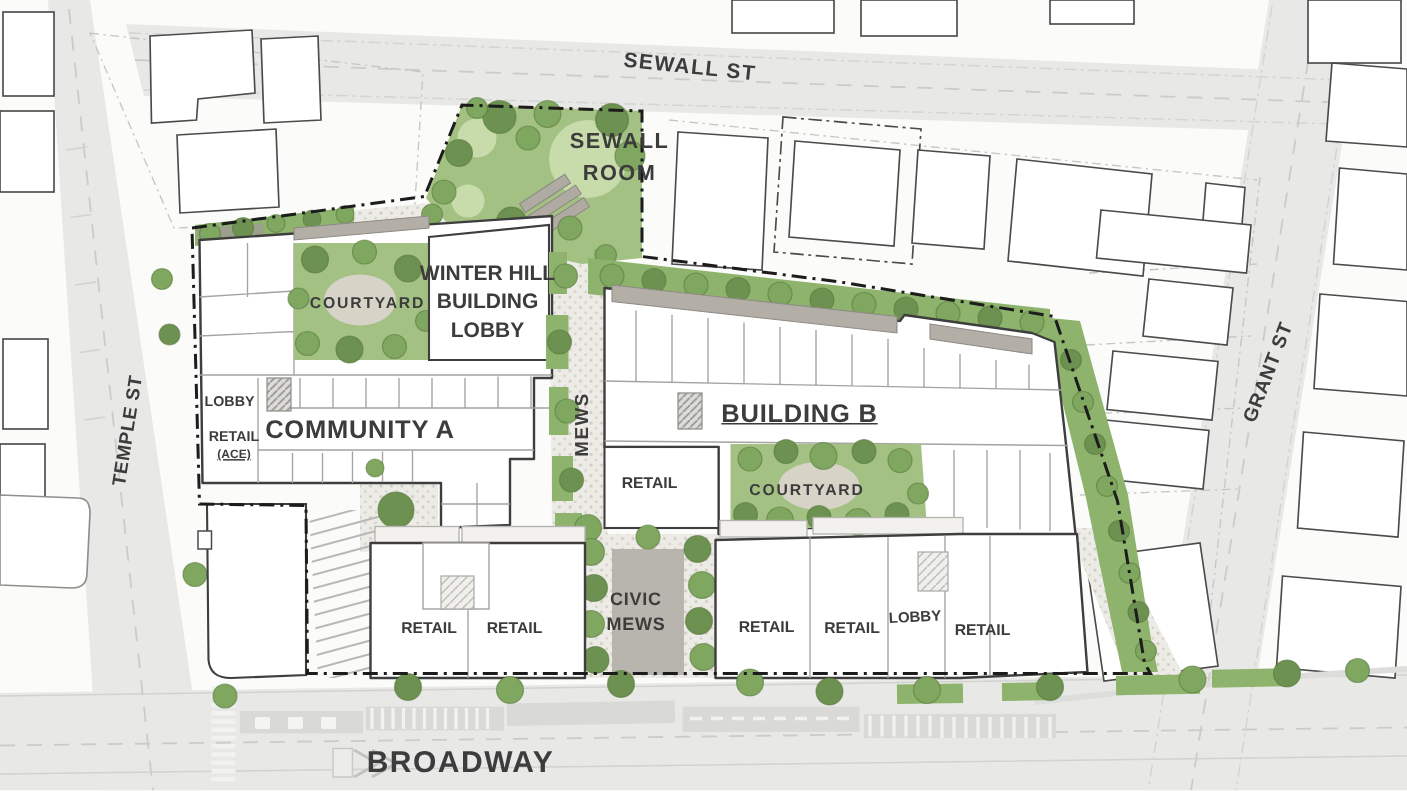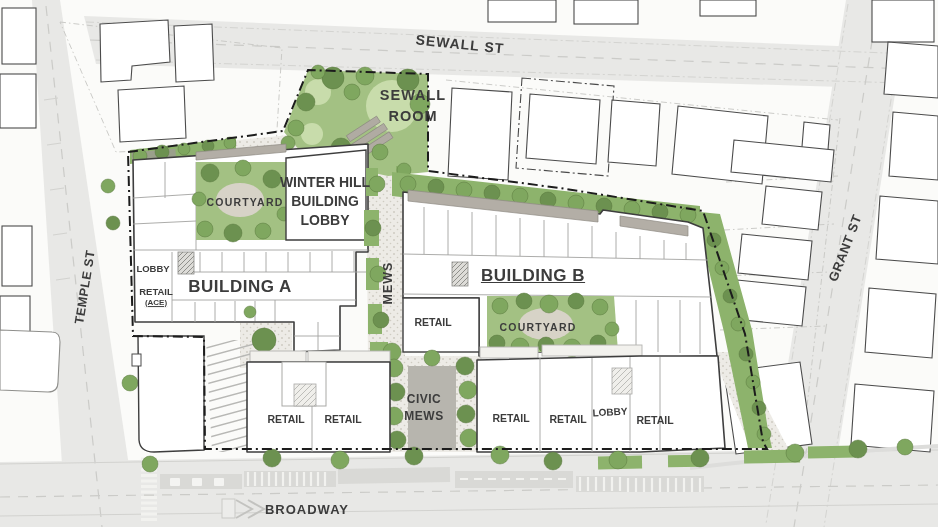--- a/index.html
+++ b/index.html
@@ -304,34 +304,34 @@
     <circle class="t" cx="905" cy="447" r="8"></circle>
   </g>
 
   <path class="bound" d="M128,152 L283,131 L308,70 L428,74 L428,171 L560,188 L703,211 L745,334 L763,442 L767,449 L205,449 L204,337 L133,336 Z"></path>
 </svg>
 
 <div>
   <div class="lbl" style="left:460px;top:44px;font-size:14px;letter-spacing:1px;transform:translate(-50%,-50%) rotate(6deg);">SEWALL ST</div>
   <div class="lbl" style="left:85px;top:287px;font-size:12.5px;letter-spacing:.5px;transform:translate(-50%,-50%) rotate(-81deg);">TEMPLE ST</div>
   <div class="lbl" style="left:845px;top:248px;font-size:13px;letter-spacing:.5px;transform:translate(-50%,-50%) rotate(-69deg);">GRANT ST</div>
-  <div class="lbl" style="left:307px;top:509px;font-size:13px;letter-spacing:1px;">BROADWAY</div>
+  <div class="lbl" style="left:307px;top:509px;font-size:20px;letter-spacing:1px;">BROADWAY</div>
 
   <div class="lbl" style="left:365px;top:106px;font-size:14.5px;letter-spacing:1px;line-height:1.45;margin-left:48px;">
     <span>SEWALL</span>
     <span>ROOM</span>
   </div>
   <div class="lbl" style="left:325px;top:201px;font-size:14px;line-height:1.35;">
     <span>WINTER HILL</span>
     <span>BUILDING</span>
     <span>LOBBY</span>
   </div>
   <div class="lbl" style="left:245px;top:202px;font-size:10.5px;letter-spacing:1.2px;">COURTYARD</div>
   <div class="lbl" style="left:538px;top:327px;font-size:10.5px;letter-spacing:1.2px;">COURTYARD</div>
-  <div class="lbl" style="left:240px;top:287px;font-size:17px;letter-spacing:.5px;">BUILDING A</div>
+  <div class="lbl" style="left:240px;top:287px;font-size:17px;letter-spacing:.5px;">COMMUNITY A</div>
   <div class="lbl" style="left:533px;top:276px;font-size:17px;letter-spacing:.5px;text-decoration:underline;">BUILDING B</div>
   <div class="lbl" style="left:388px;top:283px;font-size:12.5px;letter-spacing:1px;transform:translate(-50%,-50%) rotate(-90deg);">MEWS</div>
   <div class="lbl" style="left:424px;top:408px;font-size:12px;line-height:1.4;letter-spacing:.5px;">
     <span>CIVIC</span>
     <span>MEWS</span>
   </div>
   <div class="lbl" style="left:153px;top:268px;font-size:9.5px;">LOBBY</div>
   <div class="lbl" style="left:156px;top:297px;font-size:9.5px;line-height:1.25;">
     <span>RETAIL</span>
     <span style="font-size:8px;text-decoration:underline;">(ACE)</span>

